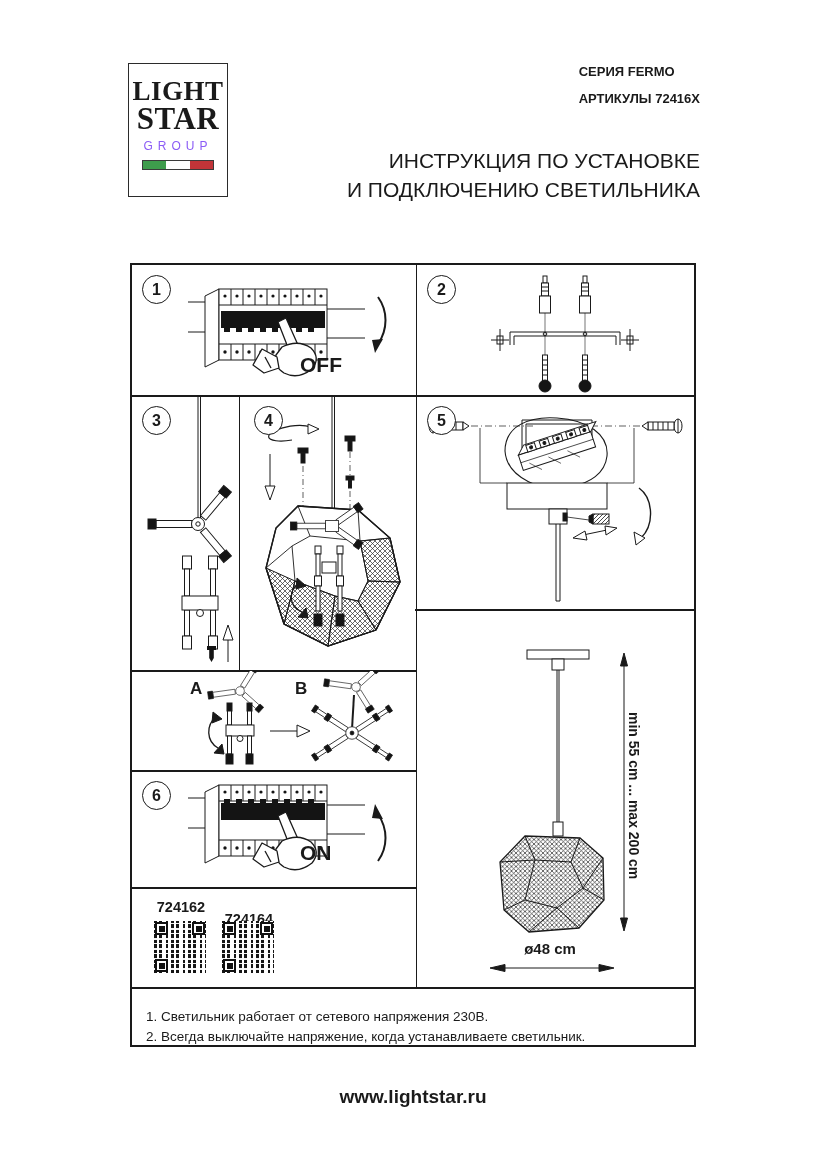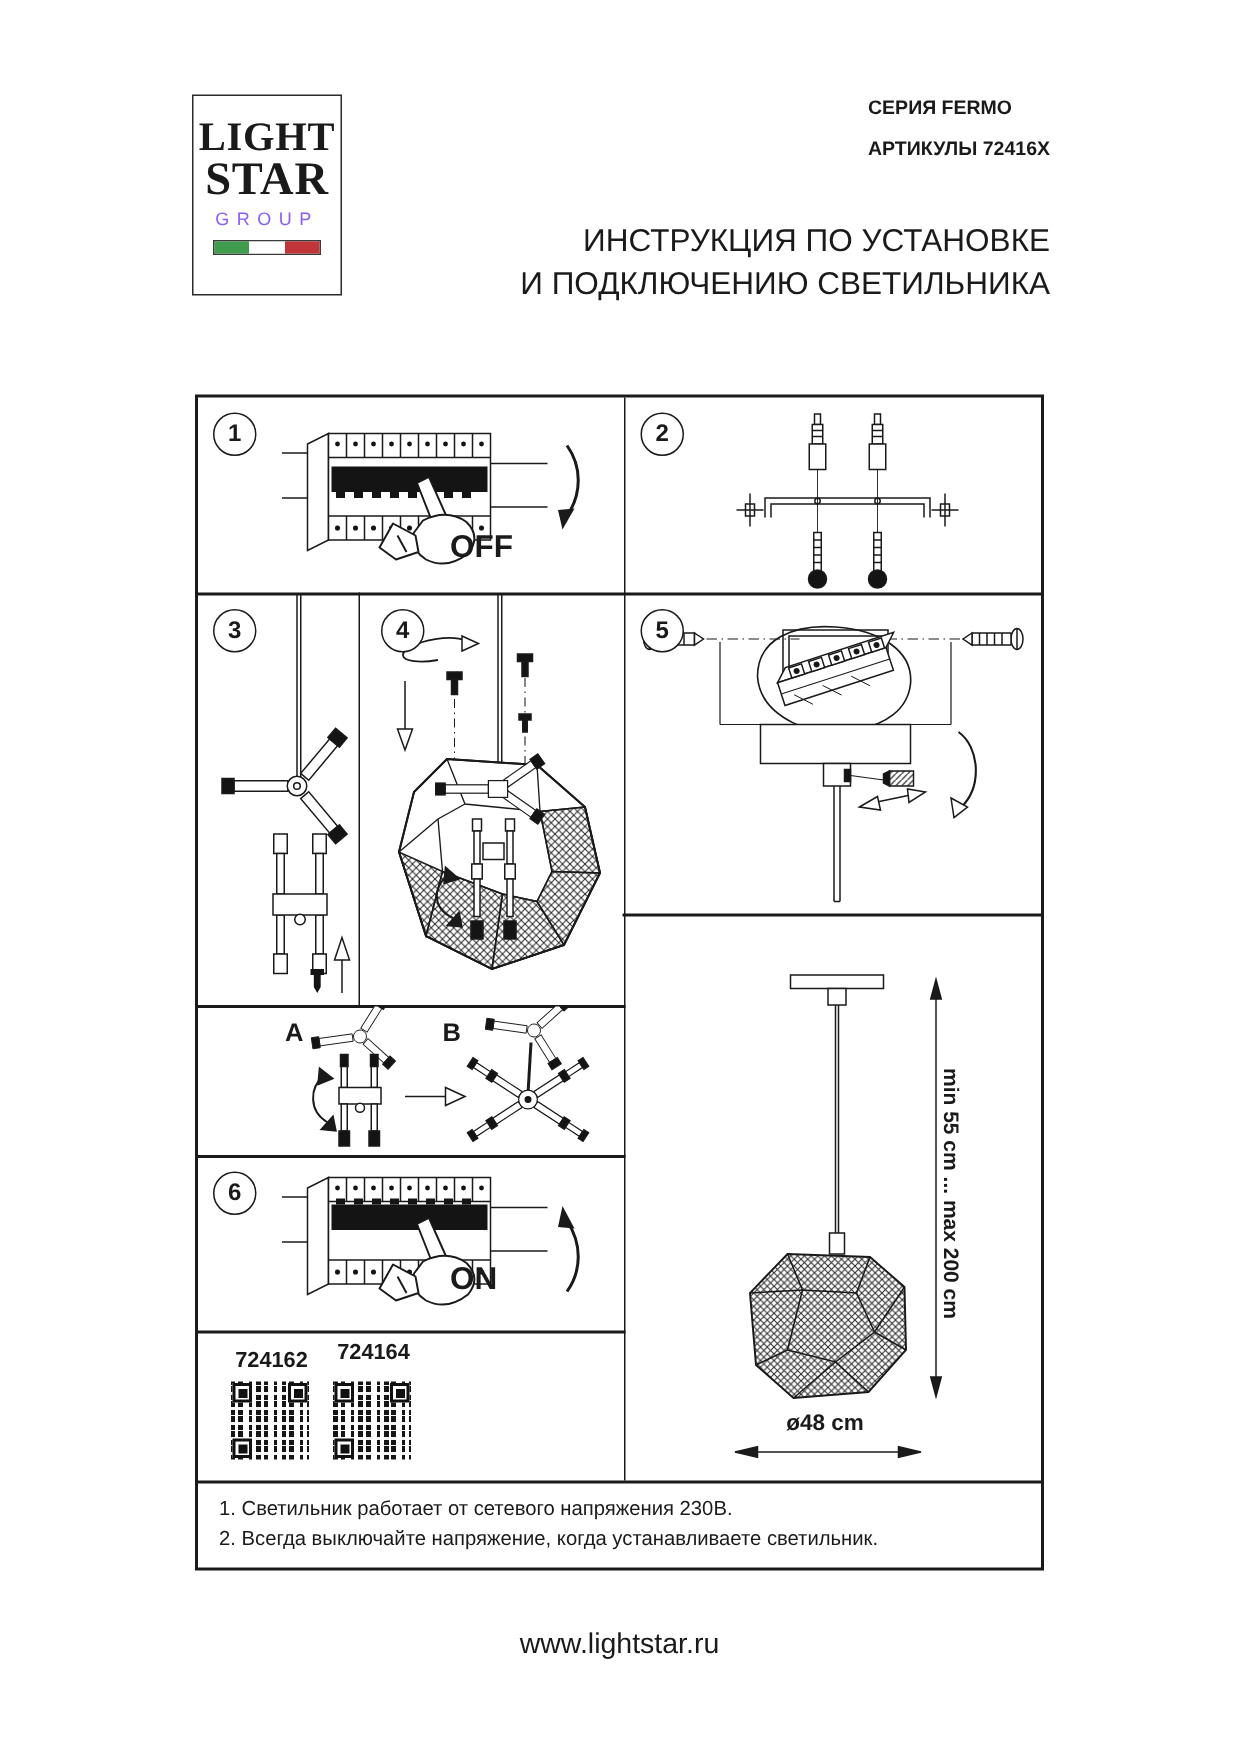--- a/index.html
+++ b/index.html
@@ -38,23 +38,23 @@
   .qr{position:absolute;width:52px;height:52px;background:
       repeating-linear-gradient(0deg, rgba(255,255,255,0) 0 3px, rgba(255,255,255,.95) 3px 5px, rgba(255,255,255,0) 5px 9px, rgba(255,255,255,.95) 9px 10px),
       repeating-linear-gradient(90deg,#151515 0 3px,#fff 3px 5px,#151515 5px 8px,#fff 8px 12px,#151515 12px 14px,#fff 14px 17px);}
   .qrm{position:absolute;width:13px;height:13px;border:2.5px solid #111;background:#fff;box-sizing:border-box;}
   .qrm::after{content:"";position:absolute;inset:1.5px;background:#111;}
 
   
   #dim-height{left:626px;top:712px;height:170px;writing-mode:vertical-rl;
               font-size:14px;font-weight:bold;white-space:nowrap;}
   #dim-diameter{left:500px;top:940px;width:100px;text-align:center;font-size:15px;font-weight:bold;}
-  #notes{left:0;top:722px;width:562px;box-sizing:border-box;padding:9px 14px;
+  #notes{left:0;top:722px;width:562px;box-sizing:border-box;padding:20px 14px;
          font-size:13.5px;line-height:1.5;}
-  #footer{left:0;top:1086px;width:826px;text-align:center;font-size:19px;font-weight:normal;}
+  #footer{left:0;top:1086px;width:826px;text-align:center;font-size:19px;font-weight:bold;}
   svg{display:block;}
 </style>
 </head>
 <body>
 
 <div class="abs" id="logo-box">
   <div class="logo-word1">LIGHT</div>
   <div class="logo-word2">STAR</div>
   <div class="logo-group">GROUP</div>
   <div class="flag">
@@ -587,21 +587,21 @@
           <path d="M246,100 C256,86 256,68 246,53" stroke="#1a1a1a" stroke-width="2" fill="none"></path>
           <polygon points="240,57 251,58 243,43" fill="#1a1a1a"></polygon>
         </g>
       </g>
     </svg>
     <span class="biglabel" style="left:168px;top:70px;">ON</span>
   </div>
 
   <div class="panel" style="left:0;top:623px;width:262px;height:99px;">
     <span class="qr-code-label" style="left:20px;top:11px;">724162</span>
-    <span class="qr-code-label" style="left:88px;top:6px;">724164</span>
+    <span class="qr-code-label" style="left:88px;top:23px;">724164</span>
     <div class="qr" style="left:22px;top:33px;">
       <div class="qrm" style="left:1px;top:1px;"></div>
         <div class="qrm" style="right:1px;top:1px;"></div>
         <div class="qrm" style="left:1px;bottom:1px;"></div>
     </div>
     <div class="qr" style="left:90px;top:33px;">
       <div class="qrm" style="left:1px;top:1px;"></div>
         <div class="qrm" style="right:1px;top:1px;"></div>
         <div class="qrm" style="left:1px;bottom:1px;"></div>
     </div>

